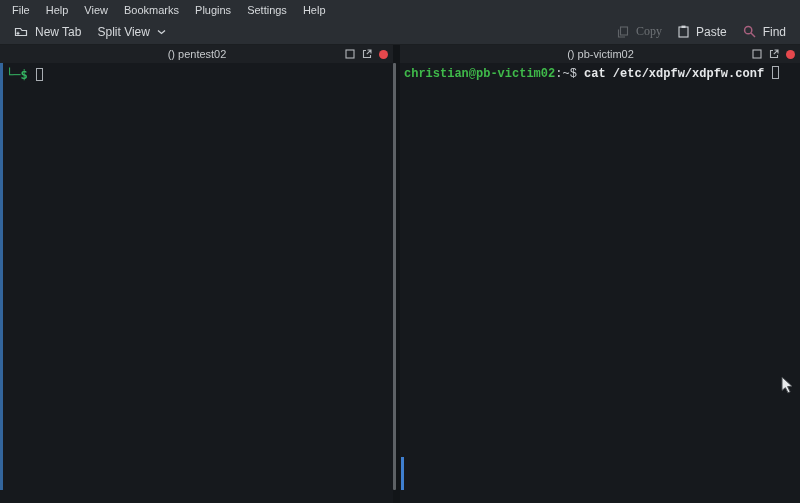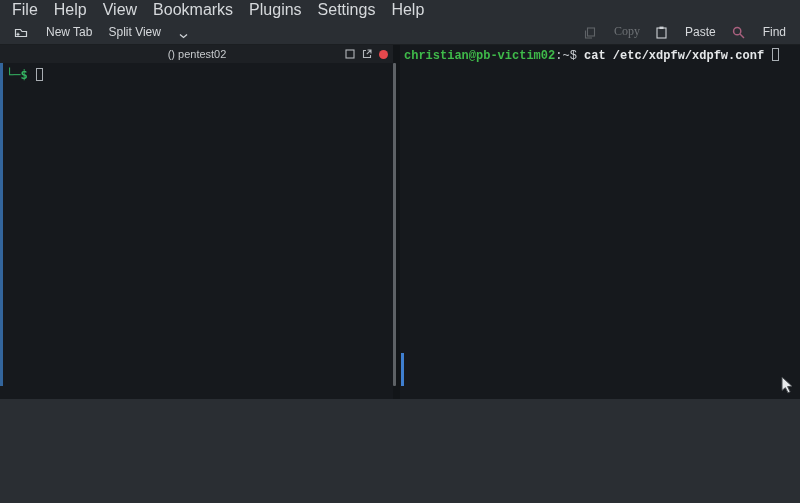--- a/index.html
+++ b/index.html
@@ -8,40 +8,40 @@
     font-family:"Liberation Sans", sans-serif;
     background:#2a2e33;
     color:#d6d9dc;
     position:relative;
   }
   .window { width:800px; height:503px; display:flex; flex-direction:column; }
 
   
   .menubar {
     height:19px; background:#2a2e33; display:flex; align-items:center;
-    padding-left:4px; font-size:16px; flex:0 0 auto;
+    padding-left:4px; font-size:11px; flex:0 0 auto;
   }
   .menu-item { padding:2px 8px; color:#d6d9dc; cursor:default; }
 
   
   .toolbar {
     height:26px; background:#2a2e33; display:flex; align-items:center;
     padding:0 6px; font-size:12px; flex:0 0 auto;
     border-bottom:1px solid #1b1e21;
   }
-  .tbtn { display:flex; align-items:flex-end; gap:18px; padding:3px 8px; border-radius:3px; color:#d6d9dc; }
+  .tbtn { display:flex; align-items:center; gap:7px; padding:3px 8px; border-radius:3px; color:#d6d9dc; }
   .tbtn .icon { display:flex; align-items:center; }
   .tbtn.disabled { color:#6e7control;font-family:Liberation Serif, serif;} 
   .tbtn.disabled { color:#6e7periods;}
   .tbtn.disabled { color:#6e7276; }
   .tbtn.disabled svg { opacity:.55; }
   .toolbar-spacer { flex:1; }
 
   
-  .split { height:354px; display:flex; flex:0 0 auto; background:#121518; }
+  .split { height:458px; display:flex; flex:0 0 auto; background:#121518; }
   .pane { display:flex; flex-direction:column; }
   .pane.left  { width:393px; flex:0 0 auto; }
   .pane.right { flex:1; }
   .splitter { width:7px; flex:0 0 auto; position:relative; background:#121518; }
   .splitter-handle {
     position:absolute; left:0; top:18px; bottom:13px; width:3px;
     background:#5d6165; border-radius:1px;
   }
 
   
@@ -184,20 +184,38 @@
           <div class="term-line"><span class="green">└─$</span><span class="cursor"></span></div>
         </div>
       </div>
     </div>
 
     <div class="splitter">
       <div class="splitter-handle"></div>
     </div>
 
     <div class="pane right">
+      <div class="tabbar">
+        <span class="tab-spacer"></span>
+        <span class="tab-title">() pb-victim02</span>
+        <span class="tab-icons">
+          <span class="icon">
+            <svg width="10" height="10" viewBox="0 0 10 10" fill="none" stroke="#b3b7bb" stroke-width="1.1">
+              <rect x="1" y="1" width="8" height="8"></rect>
+            </svg>
+          </span>
+          <span class="icon">
+            <svg width="10" height="10" viewBox="0 0 10 10" fill="none" stroke="#b3b7bb" stroke-width="1.1">
+              <path d="M4 1.5 H1.5 V8.5 H8.5 V6"></path>
+              <path d="M5.5 1 H9 V4.5 M9 1 L4.8 5.2"></path>
+            </svg>
+          </span>
+          <span class="close-dot"></span>
+        </span>
+      </div>
       <div class="term right-term">
         <div class="right-scrollbar"></div>
         <div class="term-content">
           <div class="term-line"><span class="hgreen">christian@pb-victim02</span><span class="lgray">:~$ </span><span class="cmd">cat /etc/xdpfw/xdpfw.conf</span><span class="cursor"></span></div>
         </div>
       </div>
     </div>
 
   </div>
 

